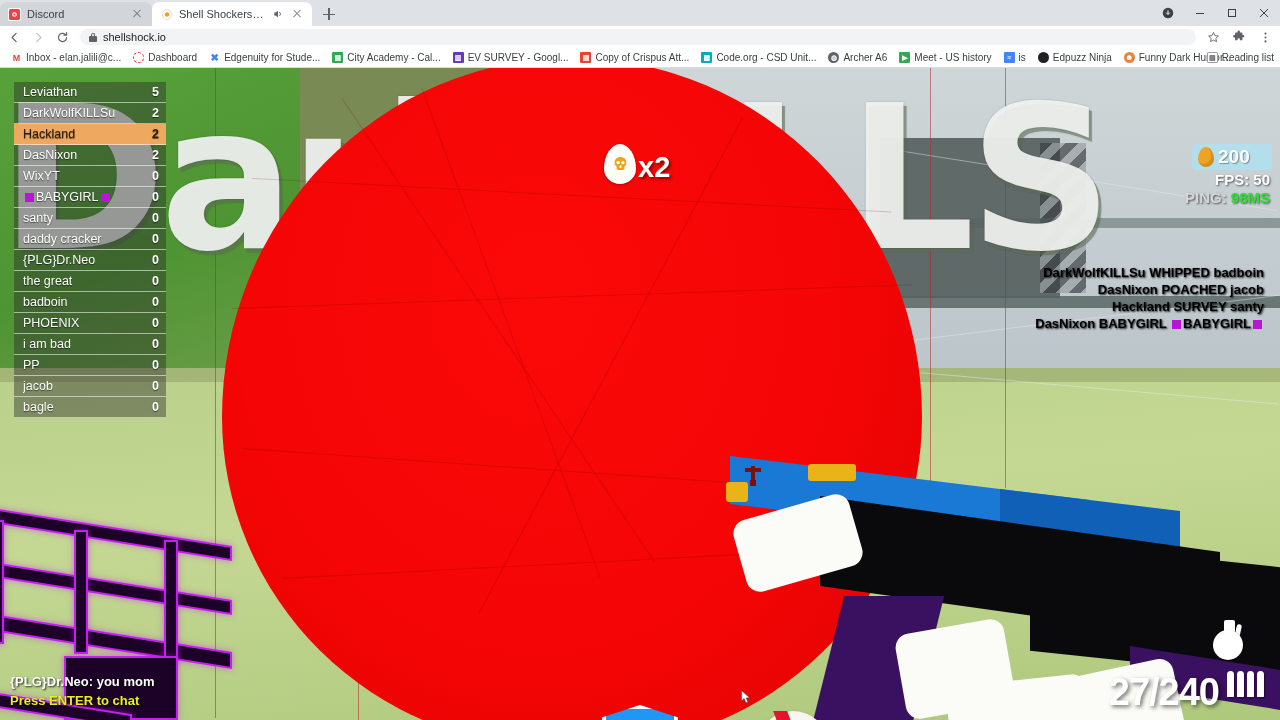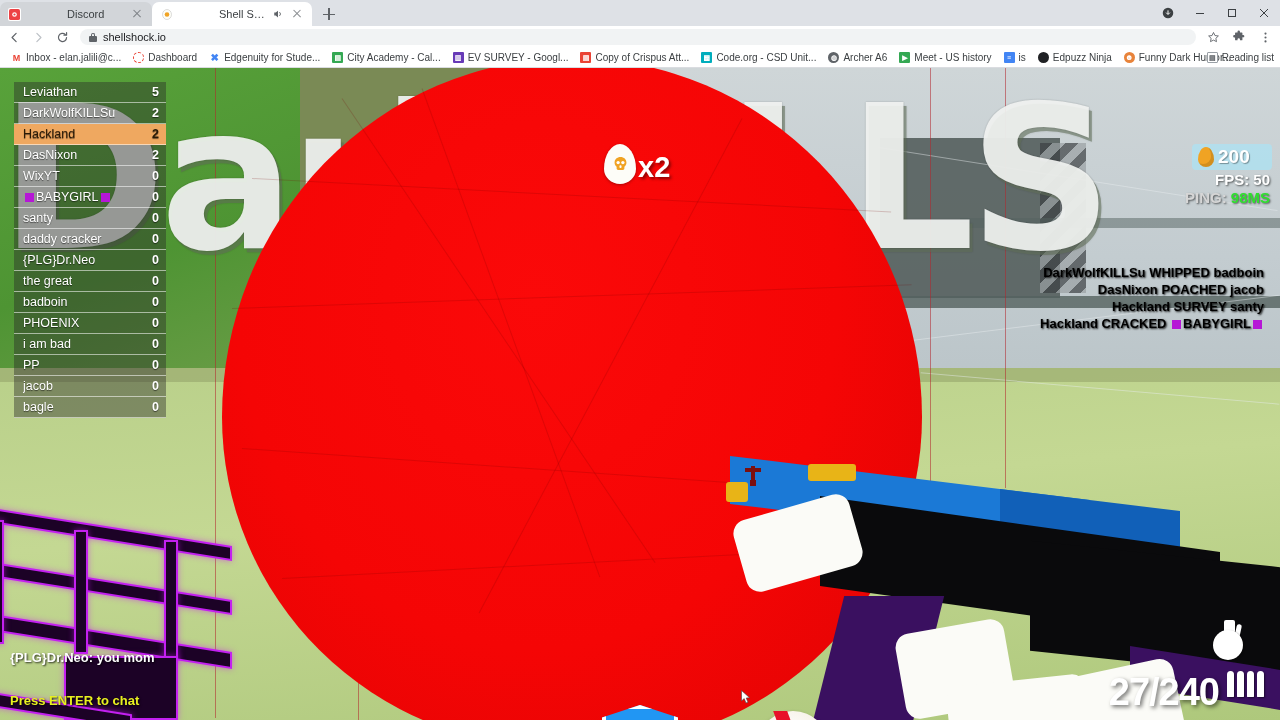--- a/index.html
+++ b/index.html
@@ -11,21 +11,21 @@
 
   .tabstrip { height:26px; background:#dee1e6; display:flex; align-items:flex-end;
      position:relative; }
   .tab { height:24px; display:flex; align-items:center; gap:6px; padding:0 8px;
      font-size:11px; color:#3c4043; border-radius:7px 7px 0 0; position:relative; }
   .tab.inactive { width:152px; background:#d2d5d9; }
   .tab.active { width:160px; background:#fff; }
   .tab-fav { width:13px; height:13px; flex:0 0 13px; border-radius:2px;
      display:flex; align-items:center; justify-content:center; }
   .tab-title { flex:1; white-space:nowrap; overflow:hidden; text-overflow:ellipsis;
-     font-size:11px;margin-left:40px; }
+     font-size:11px; }
   .tab-x { width:14px; height:14px; flex:0 0 14px; position:relative; opacity:.75; }
   .tab-x::before,.tab-x::after{ content:""; position:absolute; left:2px; top:6px;
      width:10px; height:1.3px; background:#5f6368; }
   .tab-x::before{ transform:rotate(45deg);} .tab-x::after{ transform:rotate(-45deg);}
   .tab-audio { width:12px; height:12px; flex:0 0 12px; }
   .newtab { width:26px; height:24px; position:relative; margin-left:4px; }
   .newtab::before,.newtab::after{ content:""; position:absolute; background:#5f6368;}
   .newtab::before{ left:7px; top:11.5px; width:12px; height:1.4px;}
   .newtab::after{ left:12.3px; top:6px; width:1.4px; height:12px;}
   .wincontrols { position:absolute; right:0; top:0; height:26px; display:flex;
@@ -188,21 +188,21 @@
   .gneck { position:absolute; left:14px; top:2px; width:11px; height:13px;
      background:#fff; border-radius:2px; }
   .ghandle { position:absolute; left:24px; top:6px; width:5px; height:30px;
      background:#fff; border-radius:3px; transform:rotate(12deg); }
 
   
   #chat { position:absolute; left:10px; bottom:10px; }
   .chatline { font-size:13px; font-weight:bold; color:#fff; line-height:19px;
      text-shadow:1px 1px 2px rgba(0,0,0,.8); }
   .chathint { font-size:13px; font-weight:bold; color:#e8f020; line-height:19px;
-     text-shadow:1px 1px 2px rgba(0,0,0,.8);margin-top:24px; }
+     text-shadow:1px 1px 2px rgba(0,0,0,.8); }
 
   .cursor { position:absolute; left:741px; top:622px; width:10px; height:14px;
      pointer-events:none; }
 </style>
 </head>
 <body>
 
 <div id="browser">
 
   <div class="tabstrip">
@@ -484,21 +484,21 @@
         <div class="lbrow">
           <span class="lbname">bagle</span>
           <span class="lbscore">0</span>
           </div>
       </div>
 
       <div id="killfeed">
         <div class="kfrow">DarkWolfKILLSu WHIPPED badboin</div>
         <div class="kfrow">DasNixon POACHED jacob</div>
         <div class="kfrow">Hackland SURVEY santy</div>
-        <div class="kfrow"><span>Hackland CRACKED</span> <span class="pxsq"></span><span>BABYGIRL</span><span class="pxsq"></span></div>
+        <div class="kfrow"><span>DasNixon BABYGIRL</span> <span class="pxsq"></span><span>BABYGIRL</span><span class="pxsq"></span></div>
       </div>
 
       <div id="coinbox">
         <span class="coinegg"></span>
         <span class="coinval">200</span>
       </div>
       <div id="fps">
         <span>FPS:</span>
         <span>50</span>
       </div>

